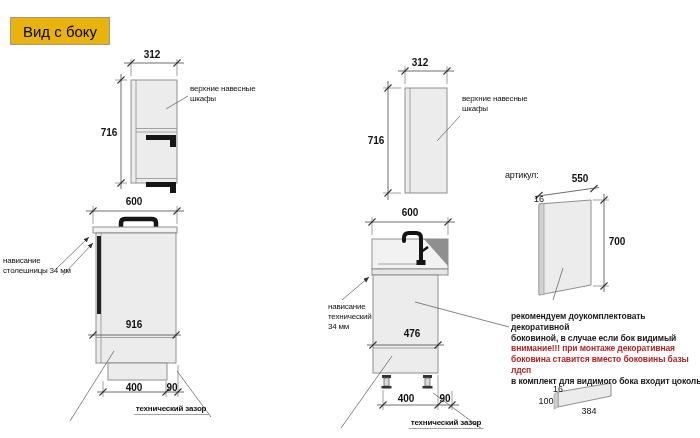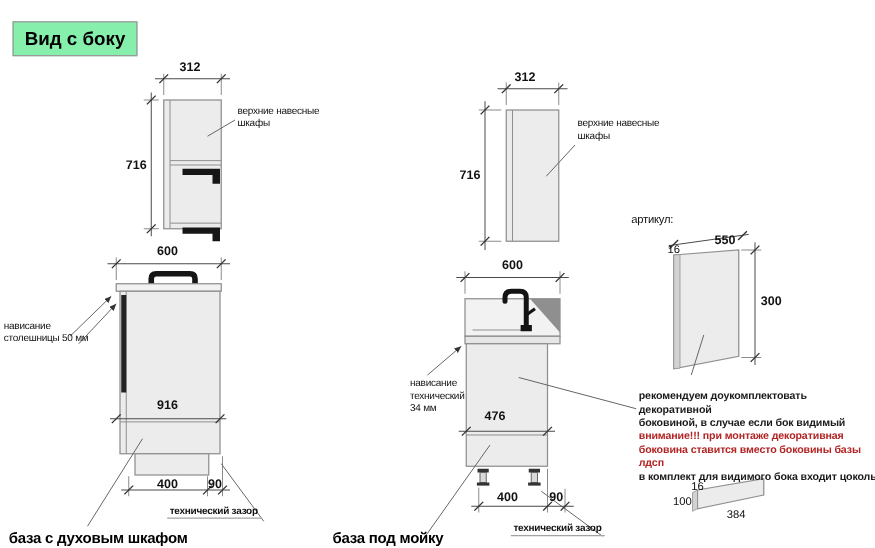--- a/index.html
+++ b/index.html
@@ -8,22 +8,22 @@
   #linework{position:absolute;left:0;top:0;}
   .abs{position:absolute;white-space:nowrap;}
   .ctr{transform:translateX(-50%);}
   .dim{font-size:10px;font-weight:bold;color:#111;}
   .dim-sm{font-size:9px;font-weight:normal;color:#111;}
   .lbl{font-size:8px;font-weight:normal;line-height:10px;color:#111;letter-spacing:-0.2px;}
   .gaplbl{font-size:8px;font-weight:bold;color:#111;border-bottom:1px solid #a3a3a3;
           padding:0 2px 1px 2px;letter-spacing:-0.2px;}
   .caption{font-size:12px;font-weight:bold;color:#000;letter-spacing:-0.2px;}
   .titlebox{position:absolute;left:10px;top:17px;width:98px;height:26px;border:1px solid #999;
-            background:#86efac;display:flex;align-items:center;justify-content:center;
-            font-size:15px;font-weight:bold;color:#000;}
+            background:#eab308;display:flex;align-items:center;justify-content:center;
+            font-size:15px;font-weight:normal;color:#000;}
   .notes{position:absolute;left:511px;top:311px;width:195px;}
   .note-line{font-size:8.5px;font-weight:bold;line-height:10.8px;color:#1a1a1a;letter-spacing:-0.1px;}
   .note-line.warning{color:#b32424;}
   svg .cab{fill:#ececec;stroke:#8f8f8f;stroke-width:1;}
   svg .cablight{fill:#f2f2f2;stroke:#8f8f8f;stroke-width:1;}
   svg .edge{fill:#d2d2d2;stroke:#8f8f8f;stroke-width:0.6;}
   svg .dl{stroke:#4a4a4a;stroke-width:0.8;fill:none;}
   svg .ext{stroke:#7a7a7a;stroke-width:0.7;fill:none;}
   svg .tick{stroke:#333;stroke-width:1.1;}
   svg .cabline{stroke:#8f8f8f;stroke-width:0.8;fill:none;}
@@ -163,50 +163,48 @@
 
   <div class="abs ctr dim" style="left:152px;top:49px;">312</div>
   <div class="abs ctr dim" style="left:109px;top:127px;">716</div>
   <div class="abs lbl" style="left:190px;top:84px;">
     <div>верхние навесные</div>
     <div>шкафы</div>
   </div>
   <div class="abs ctr dim" style="left:134px;top:196px;">600</div>
   <div class="abs lbl" style="left:3px;top:256px;">
     <div>нависание</div>
-    <div>столешницы 50 мм</div>
+    <div>столешницы 34 мм</div>
   </div>
   <div class="abs ctr dim" style="left:134px;top:319px;">916</div>
   <div class="abs ctr dim" style="left:134px;top:382px;">400</div>
   <div class="abs ctr dim" style="left:172px;top:382px;">90</div>
   <div class="abs ctr gaplbl" style="left:171px;top:404px;">технический зазор</div>
-  <div class="abs caption" style="left:7px;top:423px;">база с духовым шкафом</div>
 
   <div class="abs ctr dim" style="left:420px;top:57px;">312</div>
   <div class="abs ctr dim" style="left:376px;top:135px;">716</div>
   <div class="abs lbl" style="left:462px;top:94px;">
     <div>верхние навесные</div>
     <div>шкафы</div>
   </div>
   <div class="abs ctr dim" style="left:410px;top:207px;">600</div>
   <div class="abs lbl" style="left:328px;top:302px;">
     <div>нависание</div>
     <div>технический</div>
     <div>34 мм</div>
   </div>
-  <div class="abs ctr dim" style="left:396px;top:328px;">476</div>
+  <div class="abs ctr dim" style="left:412px;top:328px;">476</div>
   <div class="abs ctr dim" style="left:406px;top:393px;">400</div>
   <div class="abs ctr dim" style="left:445px;top:393px;">90</div>
   <div class="abs ctr gaplbl" style="left:446px;top:418px;">технический зазор</div>
-  <div class="abs caption" style="left:266px;top:423px;">база под мойку</div>
 
   <div class="abs lbl" style="left:505px;top:153px;font-size:9px;margin-top:17px;">артикул:</div>
-  <div class="abs ctr dim" style="left:566px;top:187px;padding-left:28px;">550</div>
+  <div class="abs ctr dim" style="left:566px;top:173px;padding-left:28px;">550</div>
   <div class="abs ctr dim-sm" style="left:539px;top:194px;">16</div>
-  <div class="abs ctr dim" style="left:617px;top:236px;">300</div>
+  <div class="abs ctr dim" style="left:617px;top:236px;">700</div>
 
   <div class="notes">
     <div class="note-line">рекомендуем доукомплектовать декоративной</div>
     <div class="note-line">боковиной, в случае если бок видимый</div>
     <div class="note-line warning">внимание!!! при монтаже декоративная</div>
     <div class="note-line warning">боковина ставится вместо боковины базы лдсп</div>
     <div class="note-line">в комплект для видимого бока входит цоколь:</div>
   </div>
 
   <div class="abs ctr dim-sm" style="left:558px;top:384px;">16</div>

